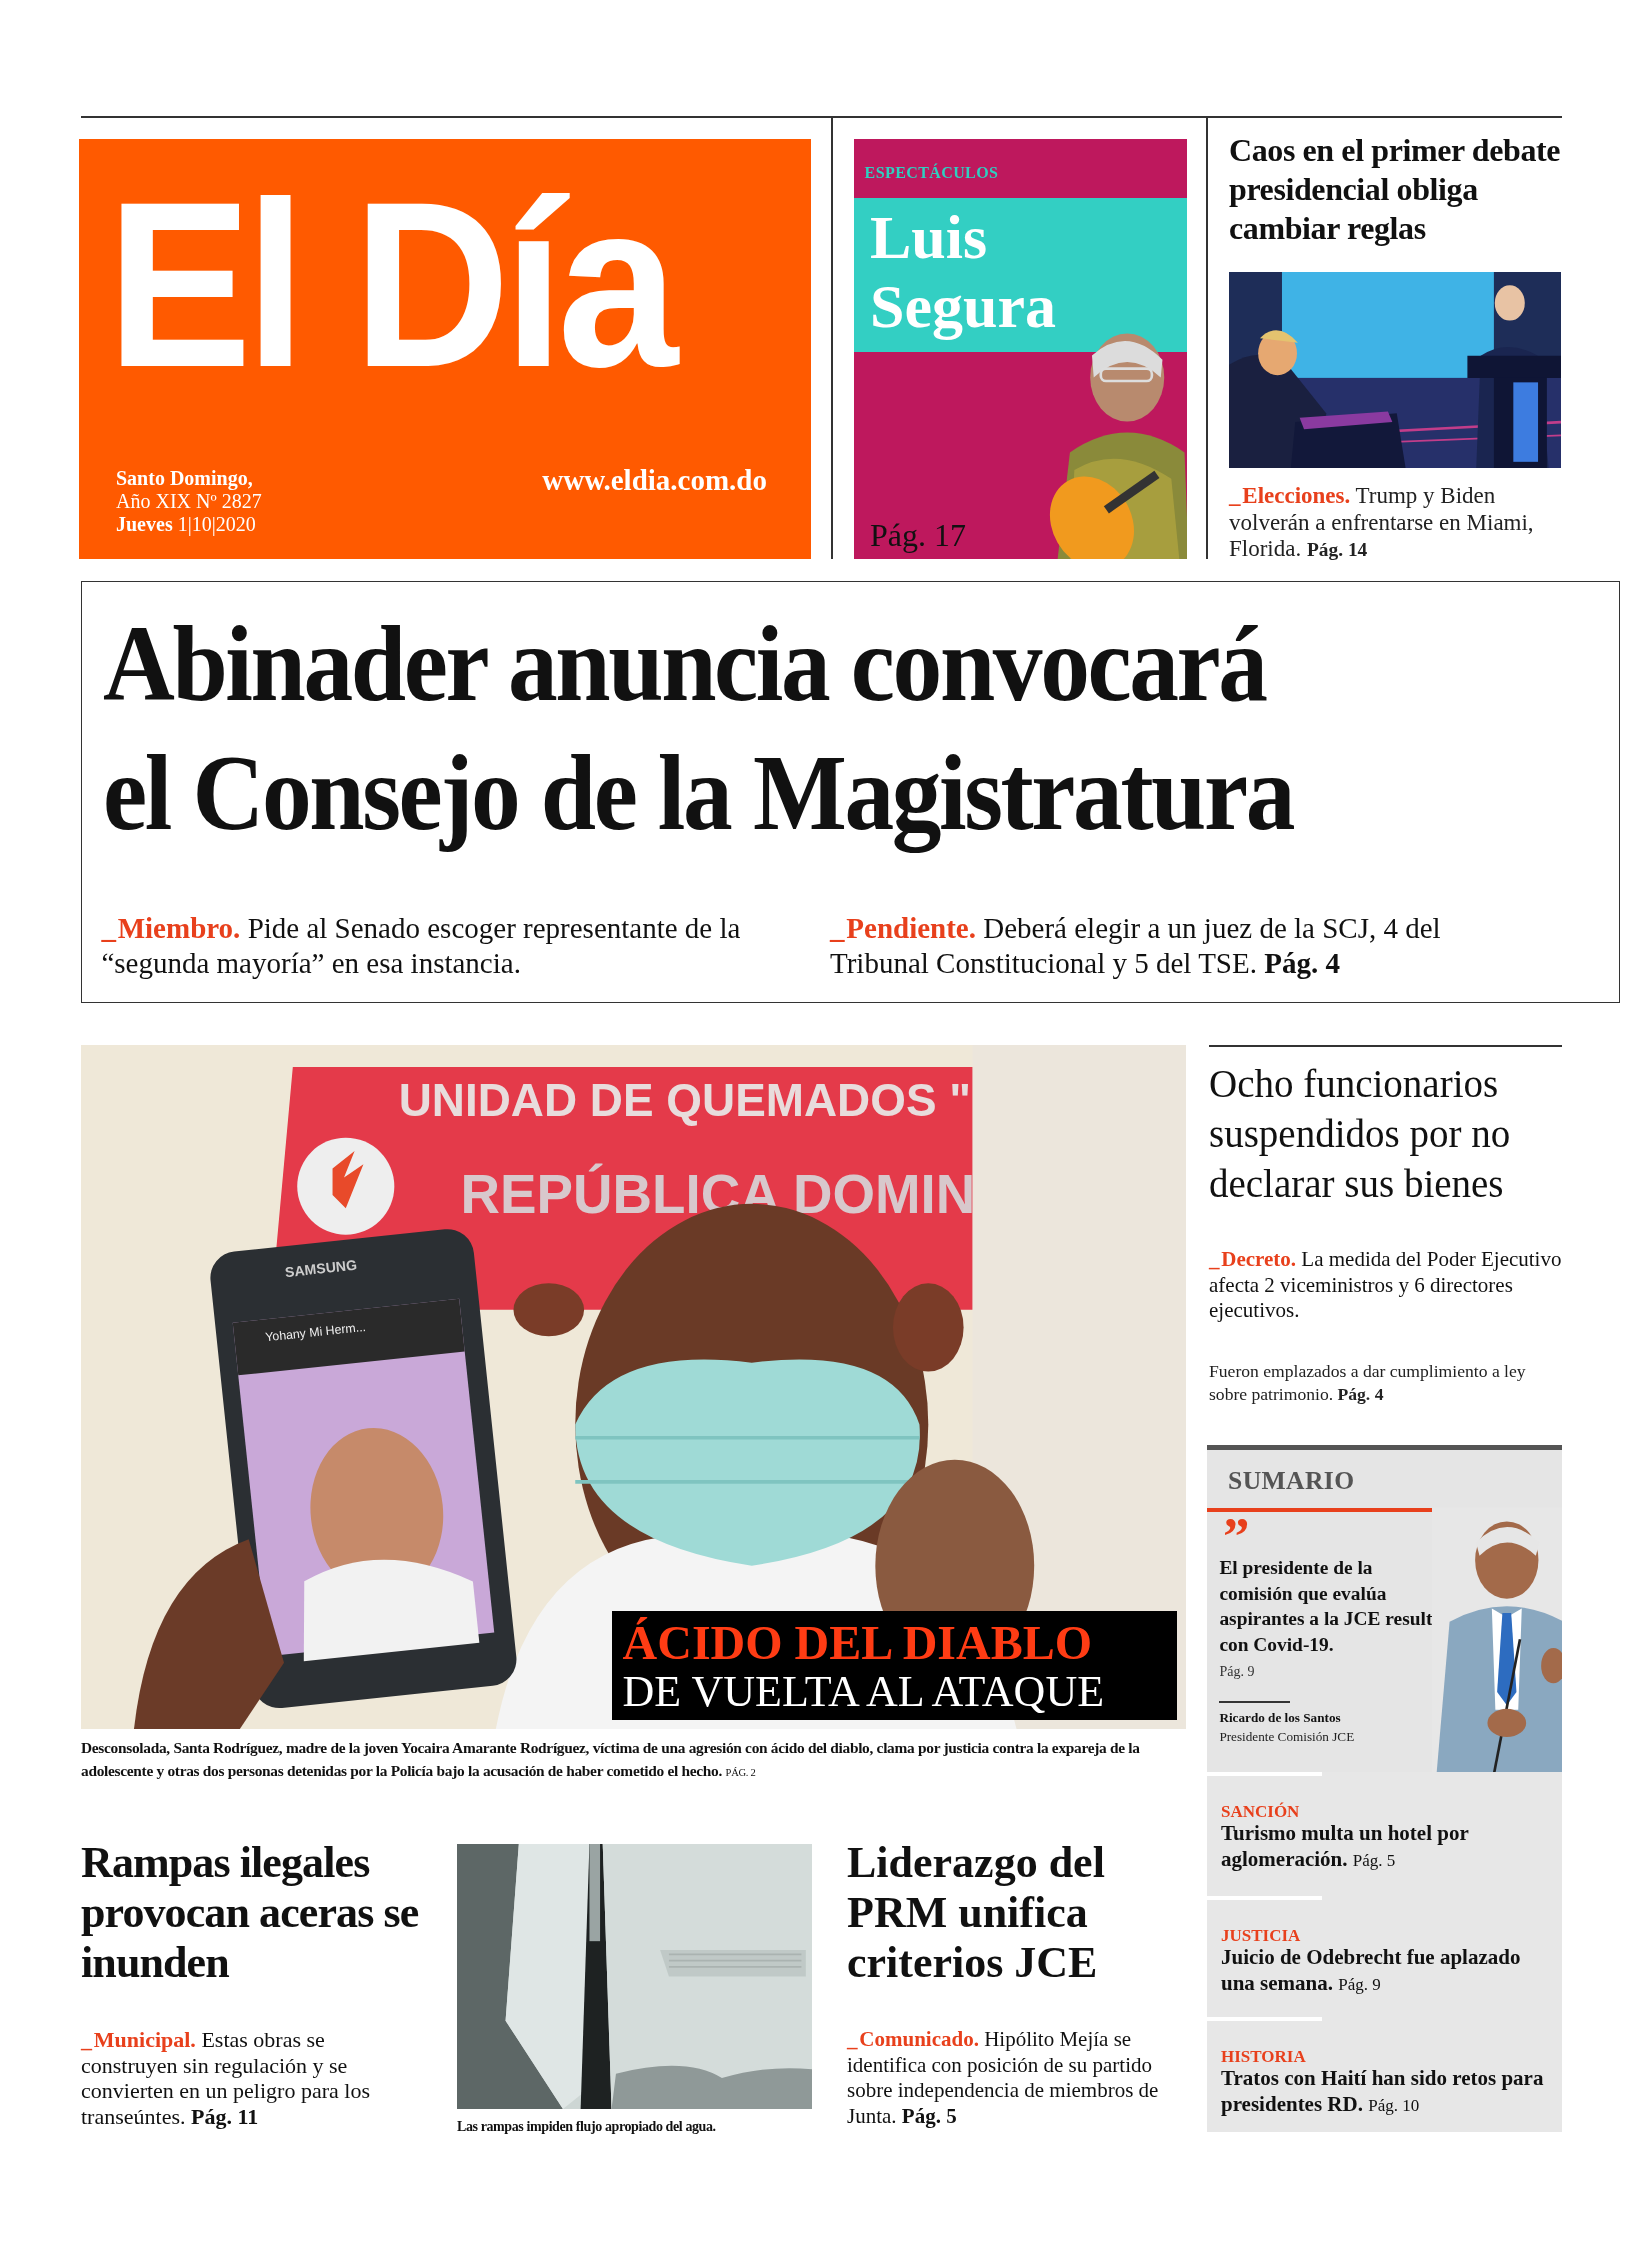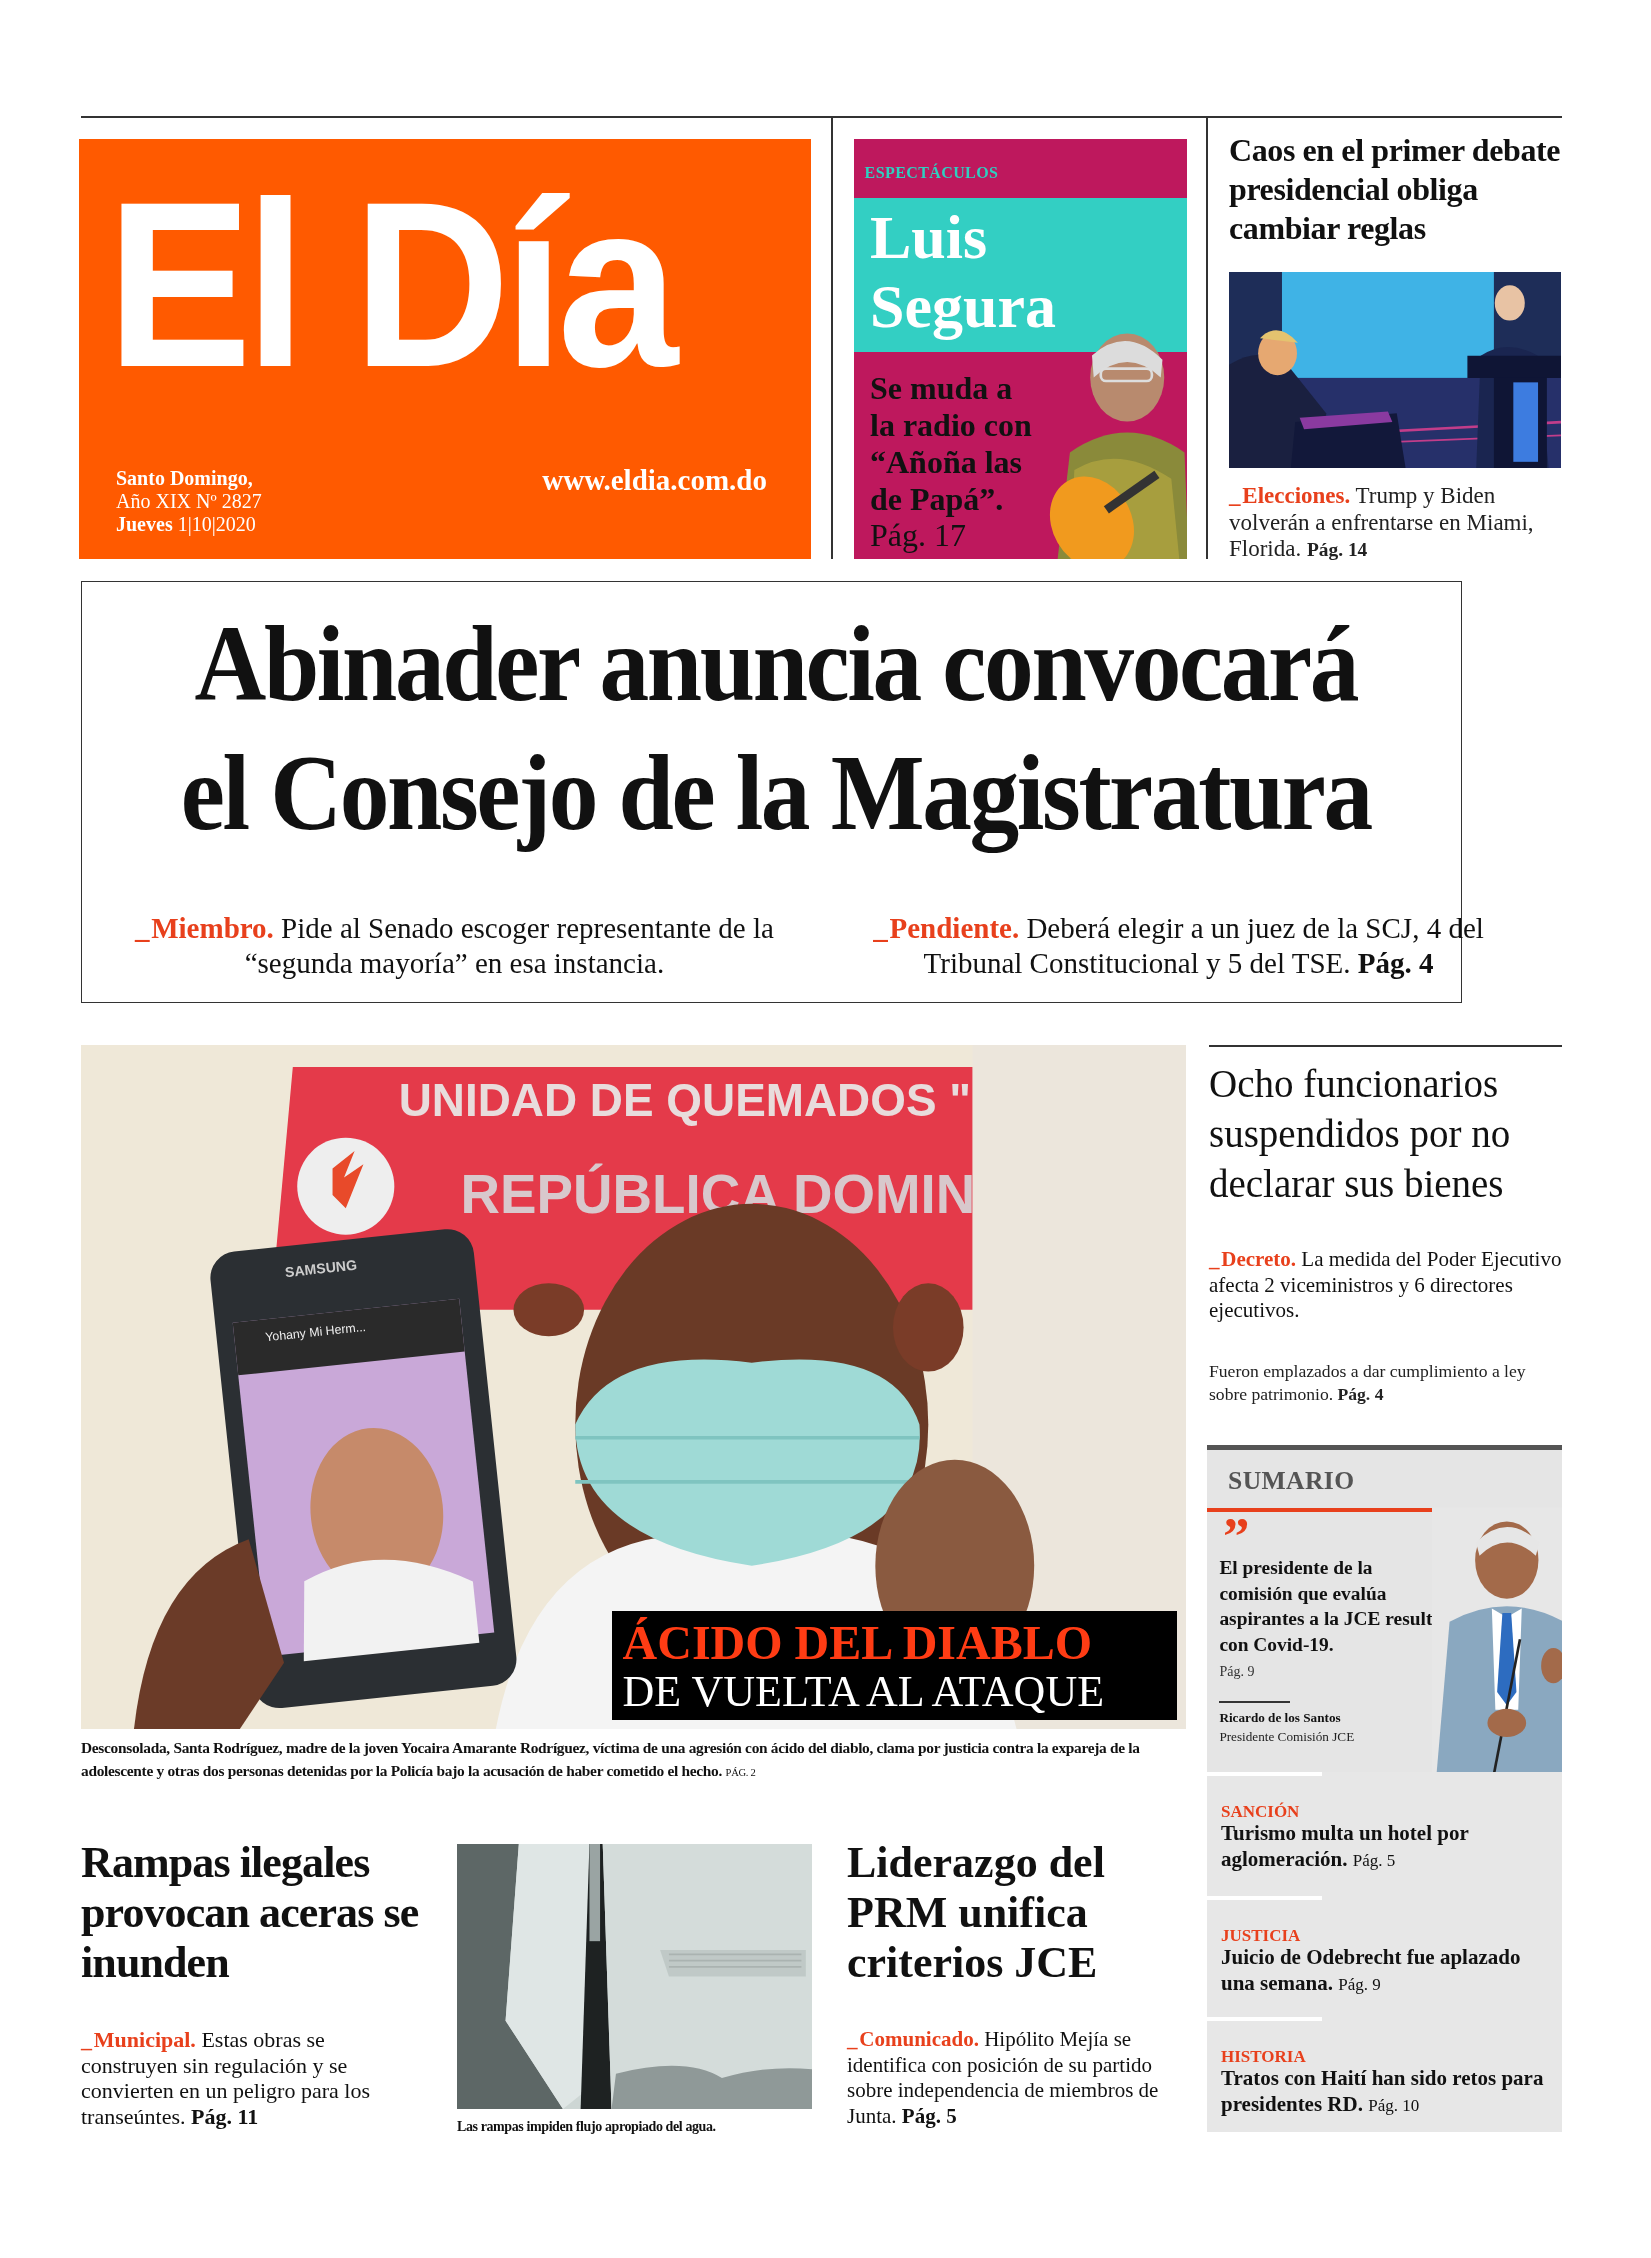--- a/index.html
+++ b/index.html
@@ -27,21 +27,21 @@
   .esp-page { left: 16px; top: 379px; font-size: 32px; line-height: 35px; color: #111; }
   .singer { left: 185px; top: 190px; width: 150px; height: 238px; }
 
   
   .debate-title { left: 1229px; top: 131px; width: 335px; font-size: 32px; line-height: 39px; font-weight: 700; letter-spacing: -0.4px; }
   .debate-photo { left: 1229px; top: 272px; width: 332px; height: 196px; overflow: hidden; background: #1b2a55; }
   .debate-cap { left: 1229px; top: 483px; width: 335px; font-size: 23px; line-height: 26.5px; color: #222; }
   .debate-cap .pg { font-weight: 700; font-size: 19.4px; }
 
   
-  .main-box { left: 81px; top: 581px; width: 1381px; height: 422px; border: 1.8px solid #333; text-align: center; }
+  .main-box { left: 81px; top: 581px; width: 1539px; height: 422px; border: 1.8px solid #333; }
   .main-title { left: 21px; top: 17.6px; width: 1447px; font-size: 107px; line-height: 129px; font-weight: 700; letter-spacing: -2.6px; transform: scaleX(0.93); transform-origin: left top; white-space: nowrap; }
   .sub { font-size: 29px; line-height: 35px; color: #111; }
   .sub .pg { font-weight: 700; }
 
   
   .hero { left: 81px; top: 1045px; width: 1105px; height: 684px; overflow: hidden; background: #d9d2c5; }
   .hero-bar { left: 0; top: 0; width: 100%; height: 22px; background: #c49000; }
   .credit { right: 7px; top: 4.4px; font-size: 11.5px; color: #111; }
   .overlay { left: 612px; top: 1611px; width: 565px; height: 109px; background: #000; }
   .ov1 { left: 10.6px; top: 5.3px; color: #ff3c14; font-size: 48px; line-height: 53px; font-weight: 700; white-space: nowrap; }
@@ -110,26 +110,20 @@
   </div>
   <svg class="abs singer" viewBox="0 0 170 270">
     <ellipse cx="100" cy="55" rx="42" ry="50" fill="#b88a6e"></ellipse>
     <path d="M60 30 Q100 -5 140 35 L138 55 Q100 20 62 55 Z" fill="#dcdcdc"></path>
     <rect x="70" y="45" width="58" height="14" rx="6" fill="none" stroke="#ddd" stroke-width="3"></rect>
     <path d="M20 270 L35 140 Q100 95 165 140 L170 270 Z" fill="#8a8a3a"></path>
     <path d="M40 160 Q90 130 150 170 L160 270 L35 270 Z" fill="#b3a640" opacity="0.7"></path>
     <ellipse cx="60" cy="220" rx="45" ry="55" fill="#f19a1e" transform="rotate(-30 60 220)"></ellipse>
     <rect x="70" y="180" width="70" height="10" fill="#333" transform="rotate(-35 105 185)"></rect>
   </svg>
-  <div class="abs esp-text">
-    <div>Se muda a</div>
-    <div>la radio con</div>
-    <div>“Añoña las</div>
-    <div>de Papá”.</div>
-  </div>
   <div class="abs esp-page">Pág. 17</div>
 </div>
 
 <div class="abs debate-title">Caos en el primer debate presidencial obliga cambiar reglas</div>
 <svg class="abs debate-photo" viewBox="0 0 376 222" preserveAspectRatio="none">
   <rect width="376" height="222" fill="#1e2d58"></rect>
   <rect x="60" y="0" width="240" height="120" fill="#3fb3e6"></rect>
   <rect x="0" y="120" width="376" height="102" fill="#26306a"></rect>
   <path d="M0 190 L376 170" stroke="#c23d8a" stroke-width="3"></path>
   <path d="M0 200 L376 185" stroke="#c23d8a" stroke-width="2"></path>

